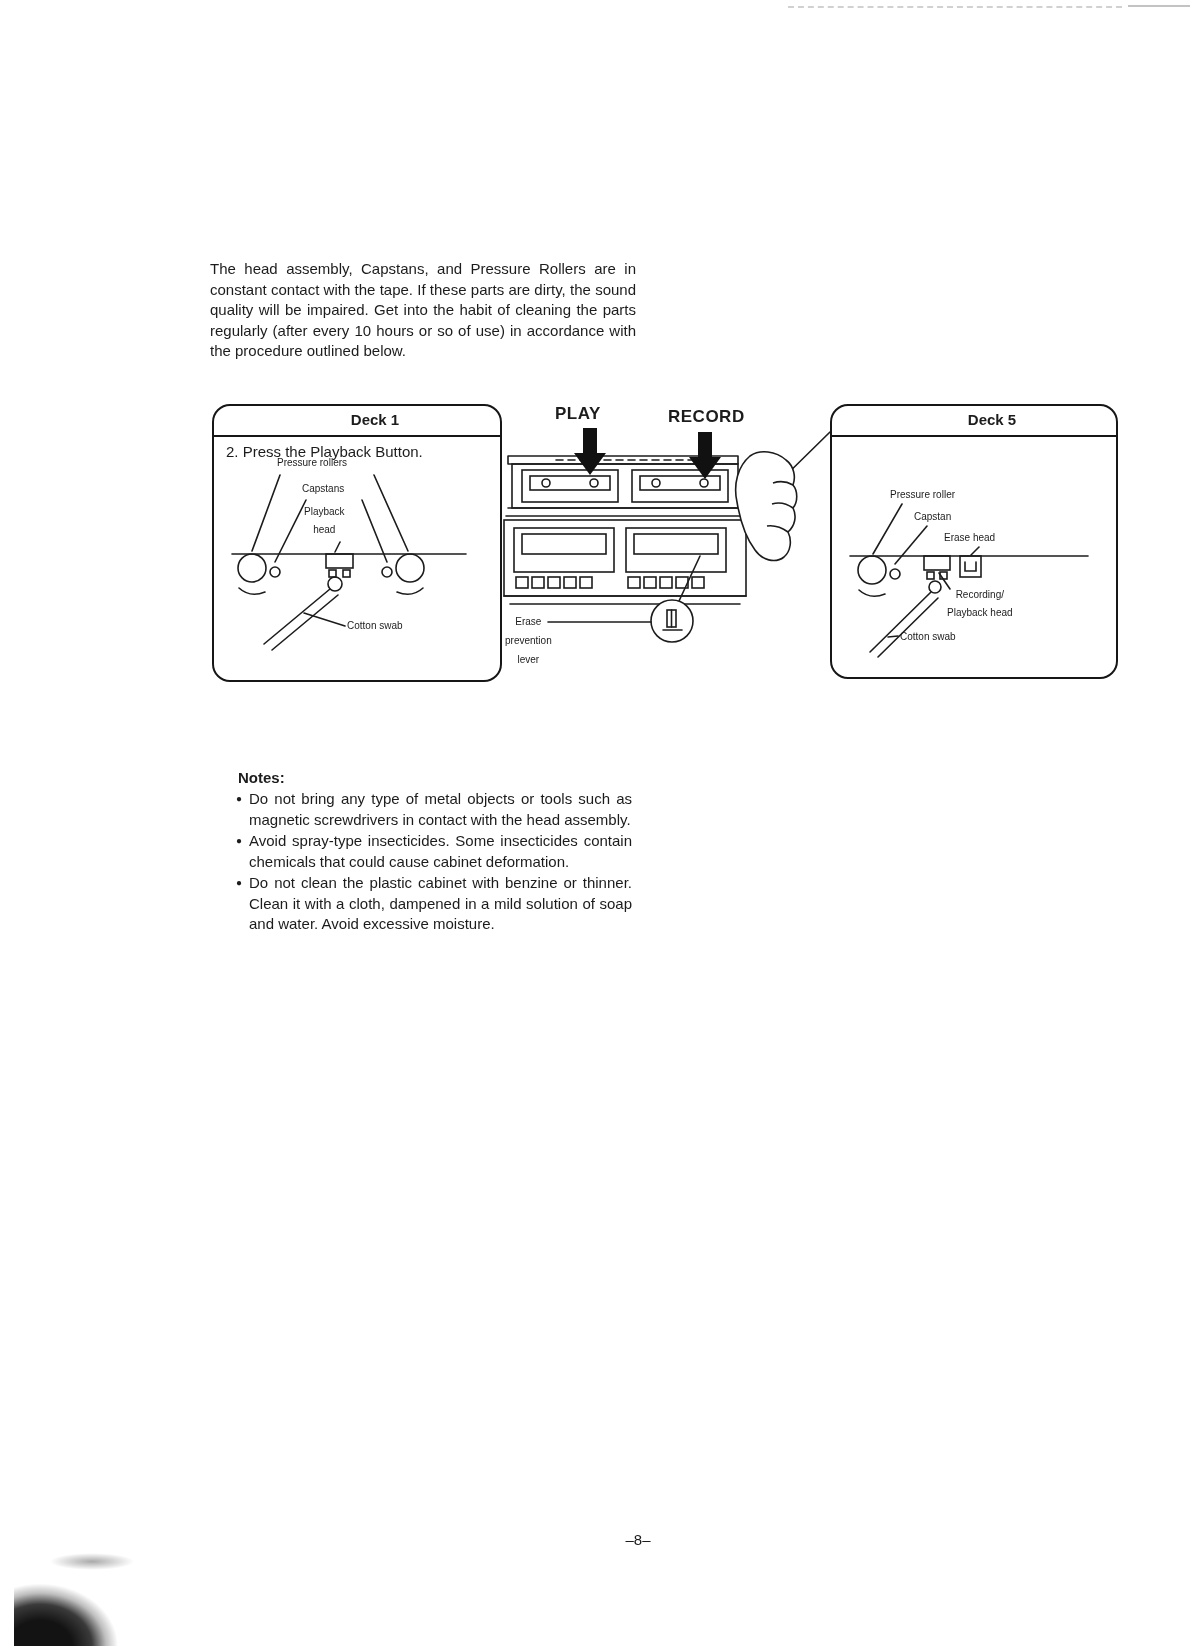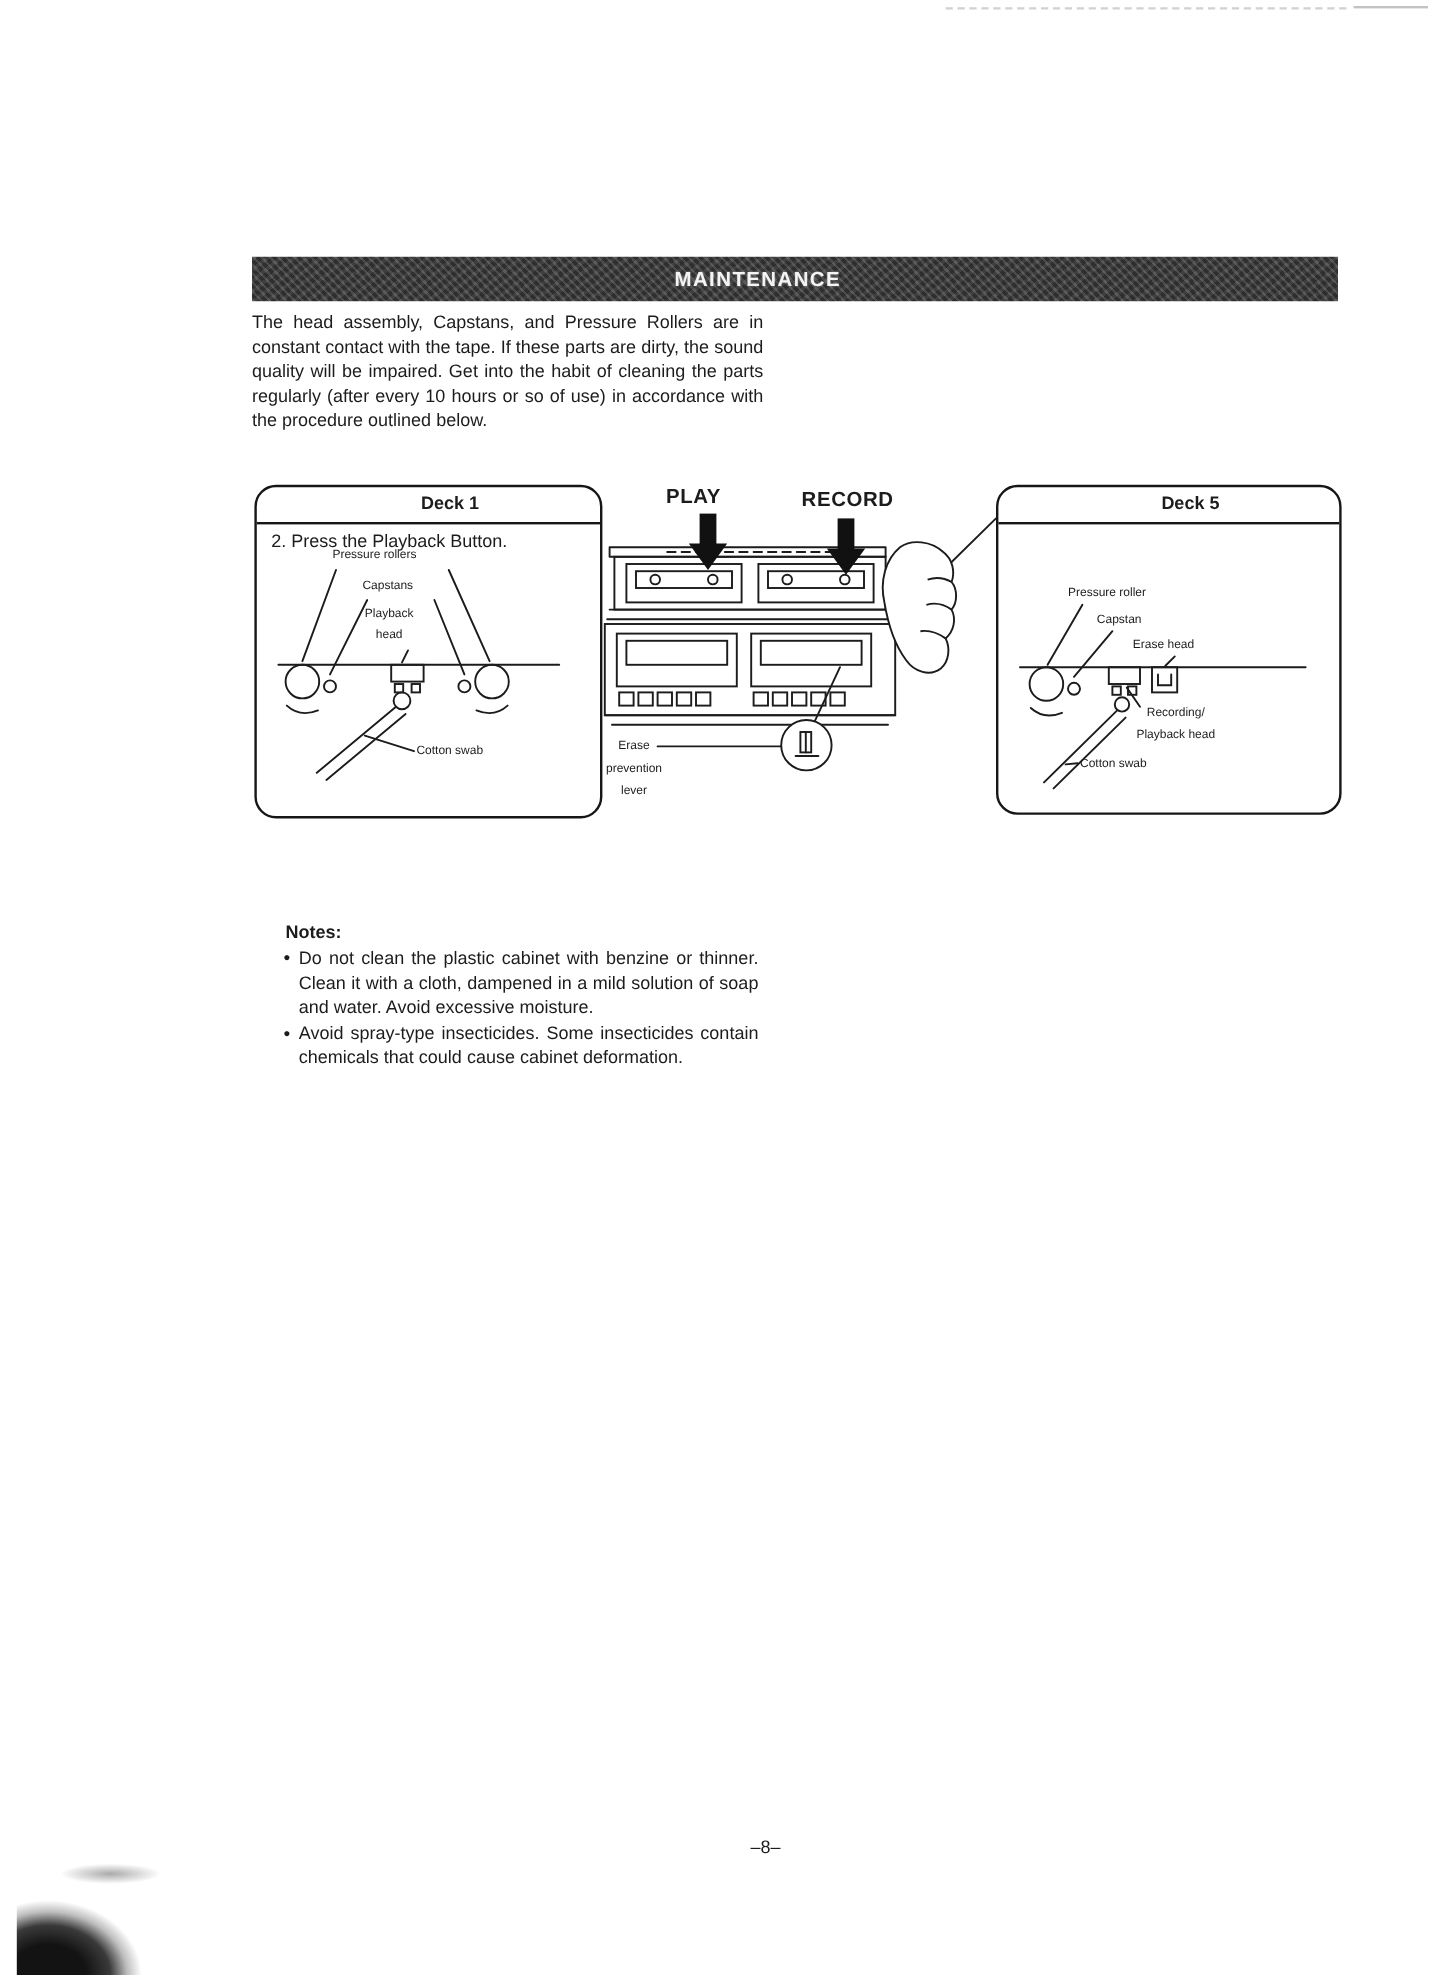--- a/index.html
+++ b/index.html
@@ -60,23 +60,20 @@
 </style>
 </head>
 <body>
 
 <div class="page">
 
   <div class="abs top-dashes"></div>
   <div class="abs top-dashes2"></div>
   <div class="abs bottom-blob"></div>
 
-  <div class="abs header-bar">
-    <span class="hdr-text">MAINTENANCE</span>
-  </div>
 
   <div class="abs intro body-text">The head assembly, Capstans, and Pressure Rollers are in constant contact with the tape. If these parts are dirty, the sound quality will be impaired. Get into the habit of cleaning the parts regularly (after every 10 hours or so of use) in accordance with the procedure outlined below.</div>
 
 
   <div class="deck-box deck1">
     <div class="deck-title">Deck 1</div>
     <div class="deck-divider"></div>
     <div class="deck-instruction">2. Press the Playback Button.</div>
     <svg class="diagram-svg" viewBox="0 0 286 274">
       <g class="ink">
@@ -197,20 +194,21 @@
     <div class="dlabel" style="left:82px;top:102px">Capstan</div>
     <div class="dlabel" style="left:112px;top:123px">Erase head</div>
     <div class="dlabel multiline" style="left:115px;top:180px">Recording/
 Playback head</div>
     <div class="dlabel" style="left:68px;top:222px">Cotton swab</div>
   </div>
 
   <div class="abs notes">
     <div class="notes-title">Notes:</div>
     <ul>
+      <li>Do not bring any type of metal objects or tools such as magnetic screwdrivers in contact with the head assembly.</li>
+      <li>Avoid spray-type insecticides. Some insecticides contain chemicals that could cause cabinet deformation.</li>
       <li>Do not clean the plastic cabinet with benzine or thinner. Clean it with a cloth, dampened in a mild solution of soap and water. Avoid excessive moisture.</li>
-      <li>Avoid spray-type insecticides. Some insecticides contain chemicals that could cause cabinet deformation.</li>
     </ul>
   </div>
 
   <div class="abs page-num">–8–</div>
 
 </div>
 
 </body></html>

